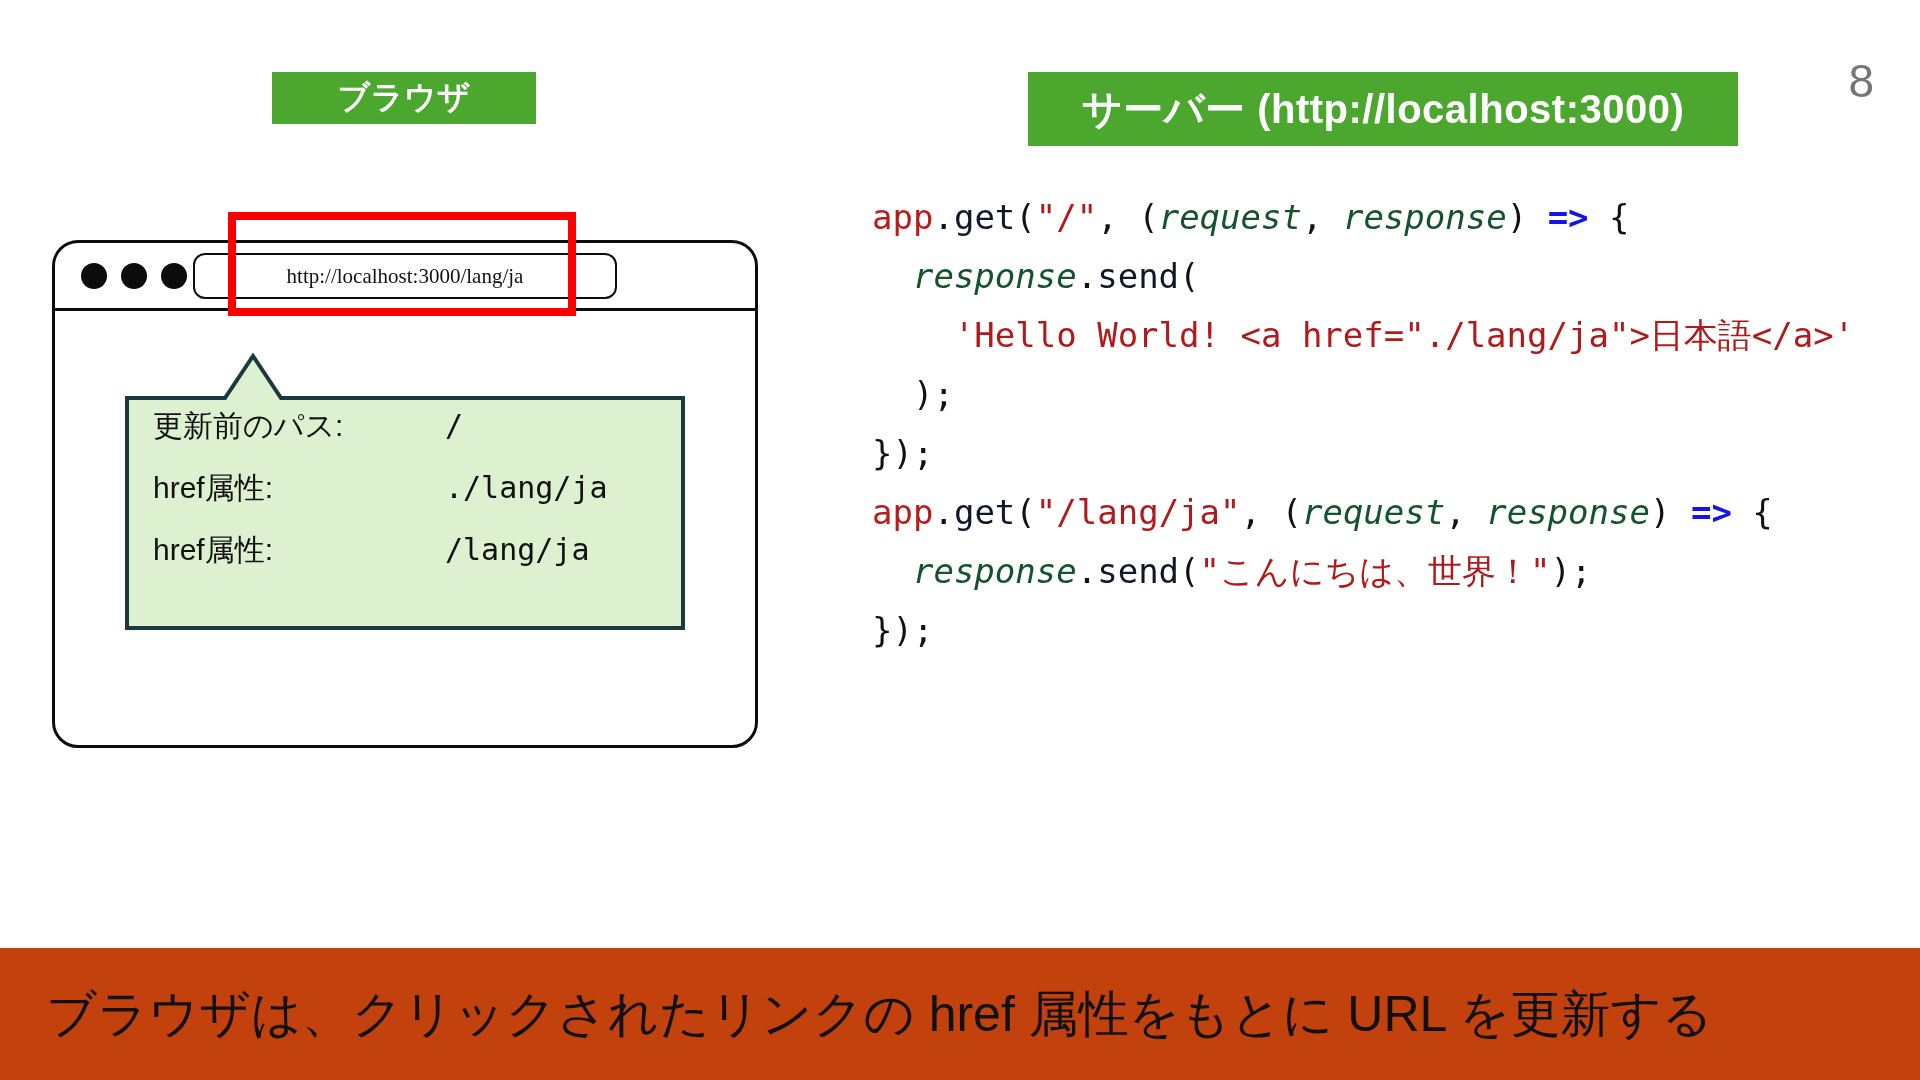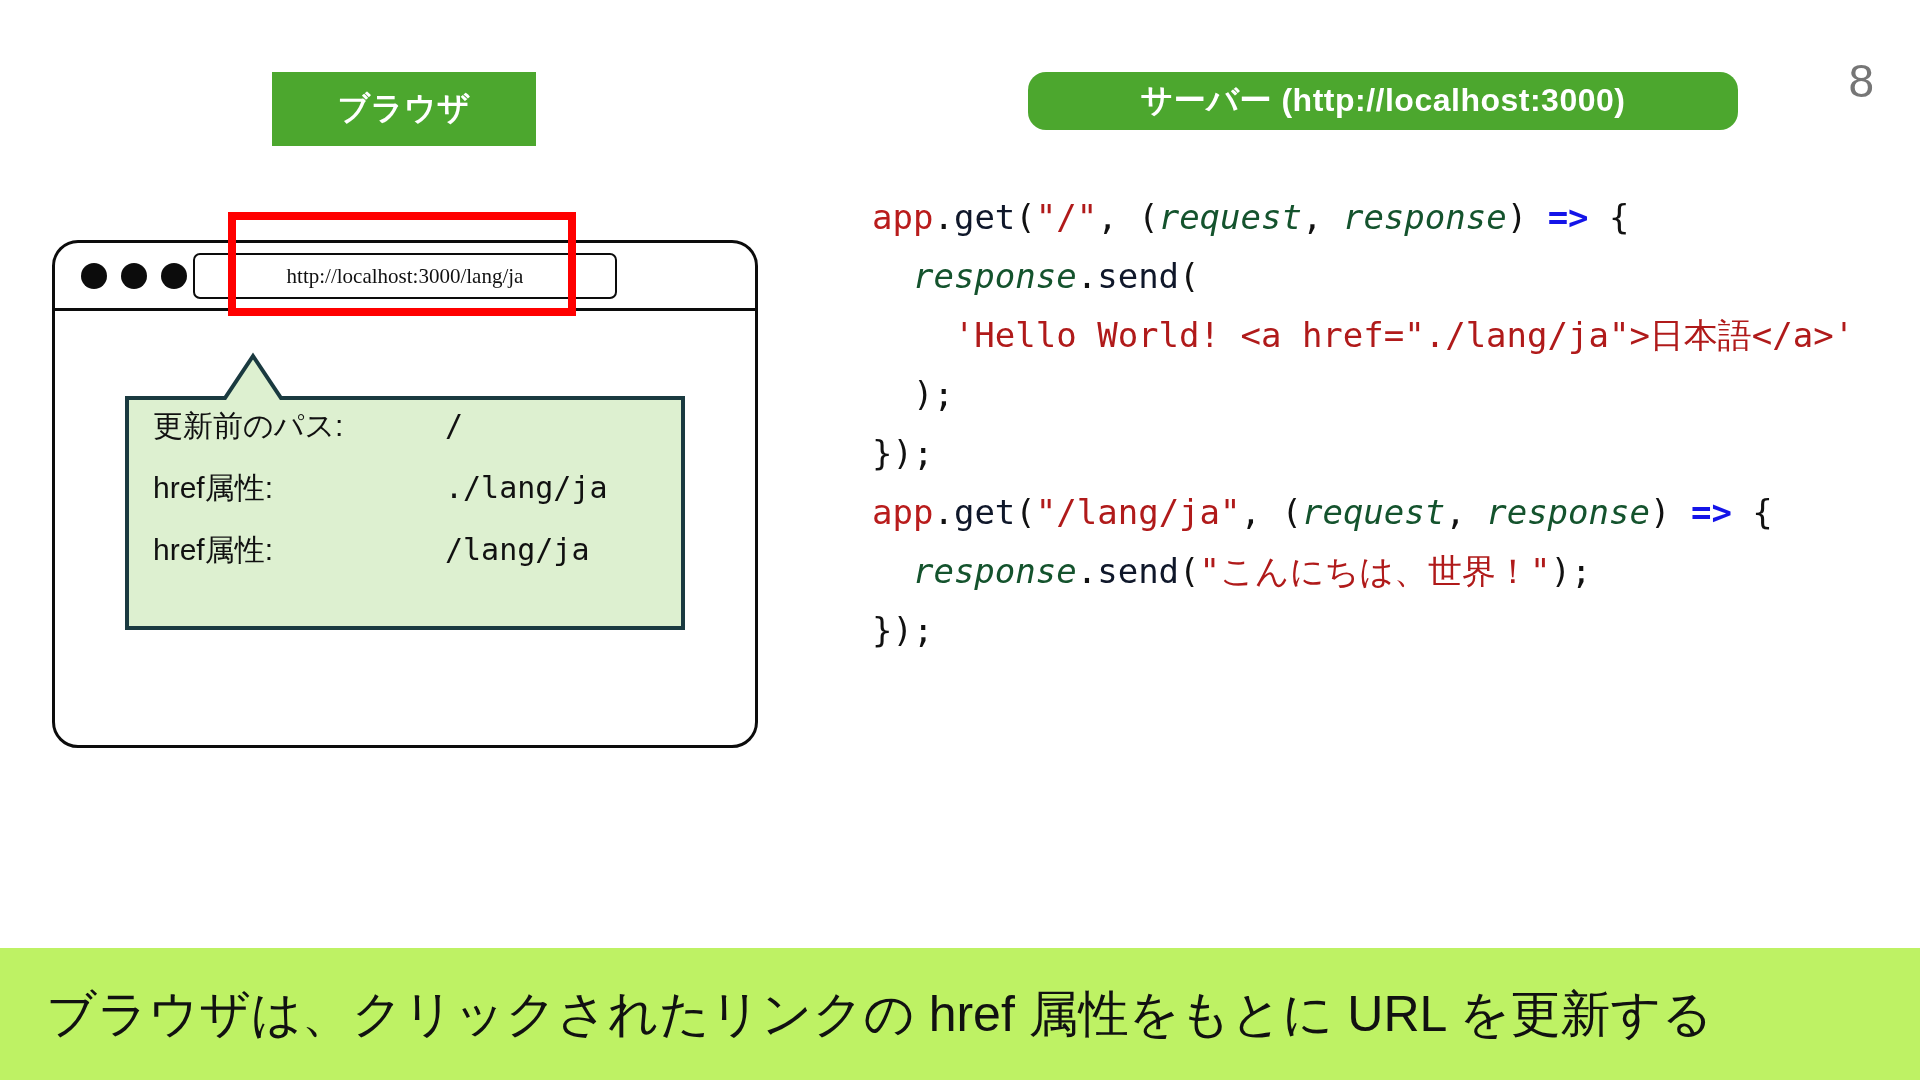--- a/index.html
+++ b/index.html
@@ -43,30 +43,29 @@
     display: flex;
     align-items: center;
     justify-content: center;
     text-align: center;
     letter-spacing: 0.5px;
   }
   .hdr-browser {
     left: 272px;
     top: 72px;
     width: 264px;
-    height: 74px;
+    height: 52px;
     font-size: 32px;
   }
   .hdr-server {
     left: 1028px;
     top: 72px;
     width: 710px;
-    height: 58px;
-    font-size: 32px;
-    border-radius: 18px;
+    height: 74px;
+    font-size: 40px;
   }
 
   
   .browser-frame {
     position: absolute;
     left: 52px;
     top: 240px;
     width: 706px;
     height: 508px;
     border: 3px solid #0C0C0C;
@@ -96,21 +95,21 @@
     border-radius: 50%;
     background: #0C0C0C;
   }
   .url-bar {
     position: absolute;
     left: 138px;
     top: 10px;
     width: 424px;
     height: 46px;
     border: 2.5px solid #0C0C0C;
-    border-radius: 7px;
+    border-radius: 12px;
     box-sizing: border-box;
     display: flex;
     align-items: center;
     justify-content: center;
     background: #ffffff;
   }
   .url-text {
     font-size: 21px;
     color: #111111;
     font-family: "Liberation Serif", "DejaVu Serif", serif;
@@ -192,21 +191,21 @@
   .tok-arrow { color: #1414E8; font-weight: bold; }
   .tok-punc  { color: #111111; }
 
   
   .caption-bar {
     position: absolute;
     left: 0;
     right: 0;
     bottom: 0;
     height: 132px;
-    background: #bef264;
+    background: #c2410c;
     display: flex;
     align-items: center;
   }
   .caption-text {
     margin-left: 46px;
     font-size: 50px;
     color: #111111;
     letter-spacing: 0px;
     white-space: nowrap;
     font-family: "Liberation Sans", "DejaVu Sans", sans-serif;

